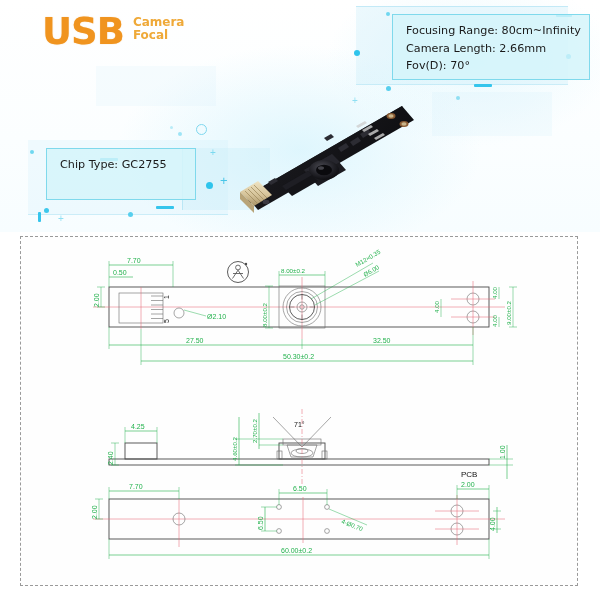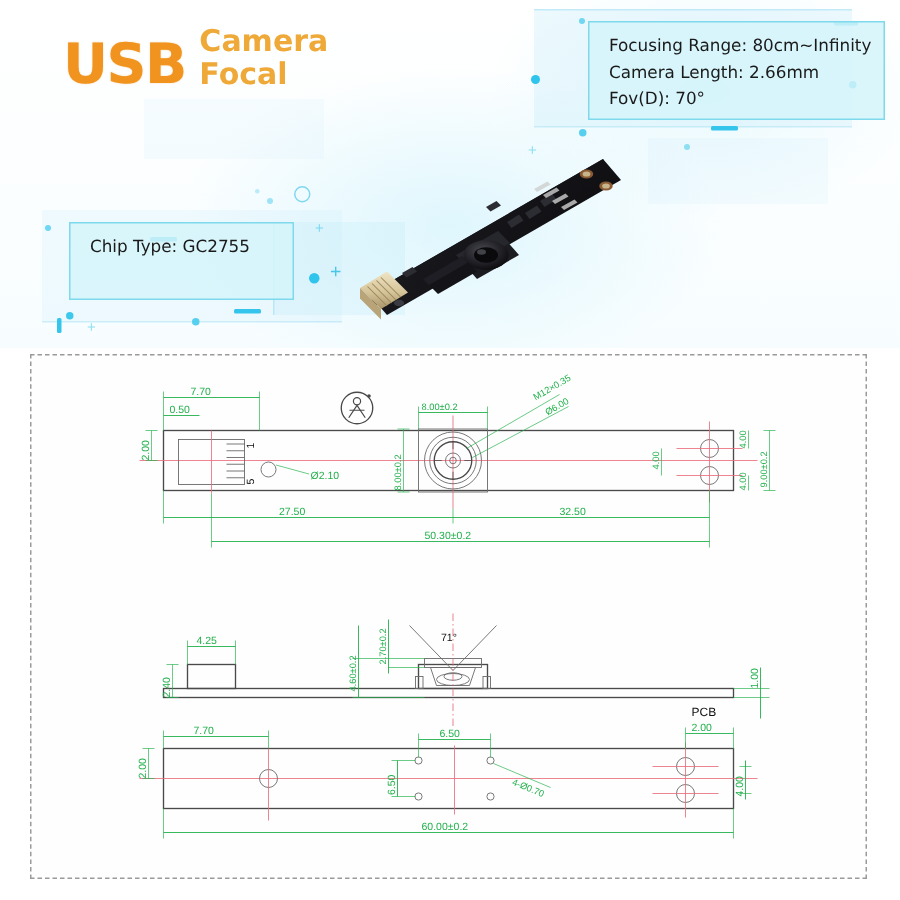--- a/index.html
+++ b/index.html
@@ -64,36 +64,36 @@
     position: absolute;
     border: 1.5px solid #7fd8ef;
     border-radius: 50%;
   }
 
   
   #logo {
     position: absolute;
     left: 42px; top: 14px;
     display: flex;
-    align-items: flex-end;
+    align-items: flex-start;
     user-select: none;
   }
   #logo .usb {
     font-size: 37px;
     font-weight: bold;
     color: #f0941f;
     letter-spacing: -1px;
     font-family: "DejaVu Sans", sans-serif;
     line-height: 0.97;
     text-shadow: 0 0 1px rgba(240,148,31,0.5);
   }
   #logo .cam {
     margin-left: 9px;
     margin-top: 2px;
-    font-size: 20px;
+    font-size: 12px;
     font-weight: bold;
     color: #efa938;
     line-height: 1.12;
     font-family: "DejaVu Sans", sans-serif;
   }
 
   
   .spec-box {
     position: absolute;
     background: rgba(213, 245, 250, 0.85);

